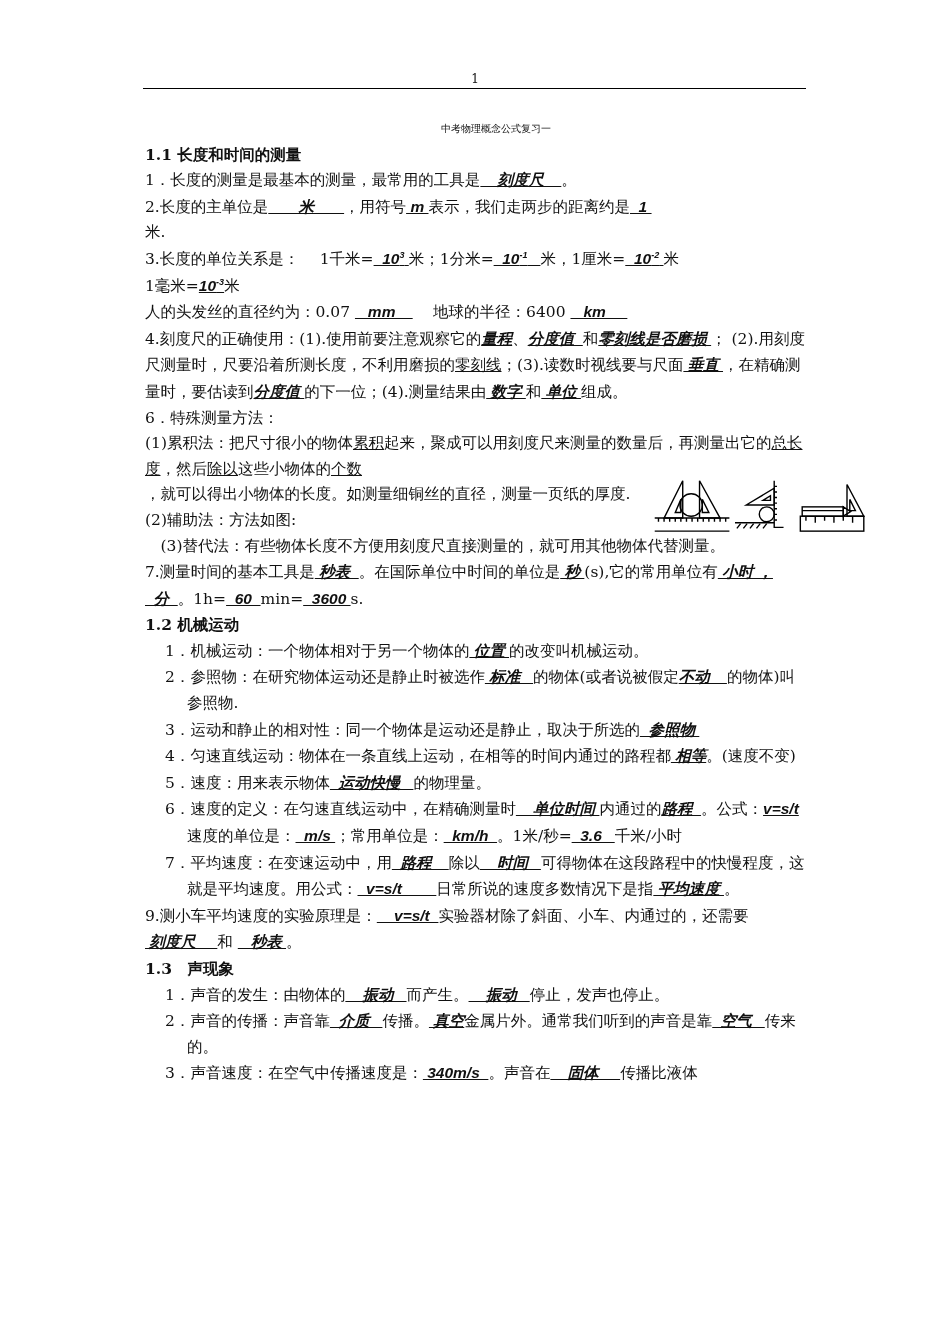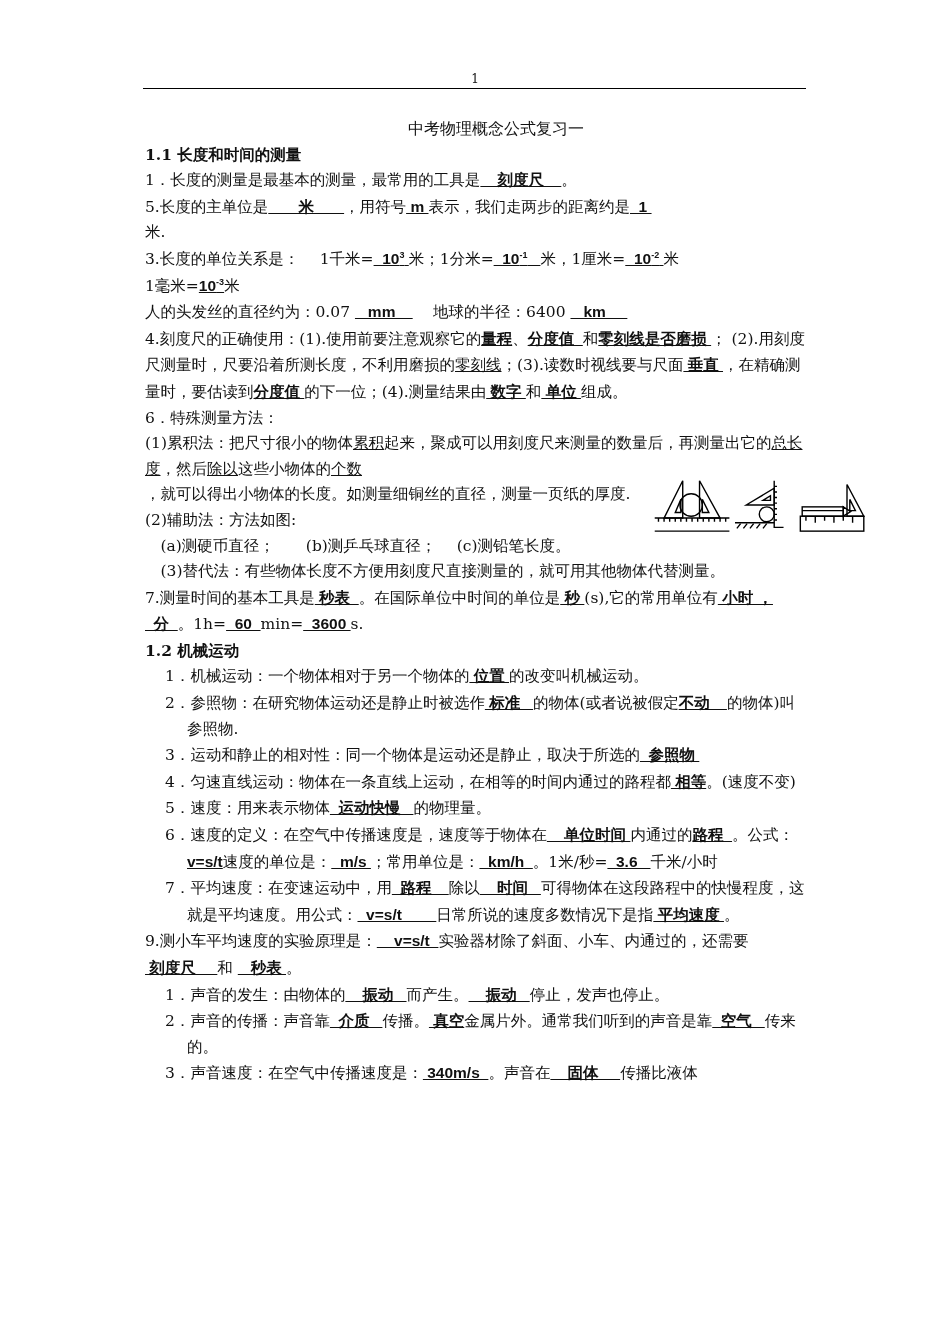--- a/index.html
+++ b/index.html
@@ -1,62 +1,62 @@
 <!DOCTYPE html>
 <html><head>
 <meta charset="utf-8">
 <style>
   html, body { margin:0; padding:0; background:#ffffff; }
   body { width:950px; height:1344px; position:relative; overflow:hidden;
          font-family:"DejaVu Serif","Liberation Serif",serif; color:#111; }
   .page-num { position:absolute; left:0; width:950px; top:72px; text-align:center; font-size:12px; }
   .header-rule { position:absolute; left:143px; width:663px; top:88px; height:0; border-top:1.5px solid #000; }
   .content { position:absolute; left:145px; top:116px; width:662px; font-size:15.5px; line-height:25.6px; }
-  .title { text-align:center; margin:0; padding-left:40px; font-size:16px; font-weight:normal; }
+  .title { text-align:center; margin:0; padding-left:40px; font-size:10px; font-weight:normal; }
   .h { font-weight:bold; margin:0; }
   p { margin:0; }
   .ind { padding-left:22px; text-indent:-22px;margin-left:20px; }
-  .ans { font-family:"Liberation Sans","DejaVu Sans",sans-serif; font-weight:bold; text-decoration:underline; white-space:pre; }
+  .ans { font-family:"Liberation Sans","DejaVu Sans",sans-serif; font-style:italic; font-weight:bold; text-decoration:underline; white-space:pre; }
   .ul { text-decoration:underline; }
   sup { font-size:9px; line-height:0; }
   .figure { position:absolute; left:648px; top:477px; width:230px; height:56px; }
 </style>
 </head>
 <body>
 
 <div class="page-num">1</div>
 <div class="header-rule"></div>
 
 <div class="content">
   <p class="title">中考物理概念公式复习一</p>
 
   <p class="h">1.1 长度和时间的测量</p>
   <p><span>1．长度的测量是最基本的测量，最常用的工具是</span><span class="ans">    刻度尺    </span><span>。</span></p>
-  <p><span>5.长度的主单位是</span><span class="ans">       米       </span><span>，用符号</span><span class="ans"> m </span><span>表示，我们走两步的距离约是</span><span class="ans">  1 </span><br><span>米.</span></p>
+  <p><span>2.长度的主单位是</span><span class="ans">       米       </span><span>，用符号</span><span class="ans"> m </span><span>表示，我们走两步的距离约是</span><span class="ans">  1 </span><br><span>米.</span></p>
   <p><span>3.长度的单位关系是：　 1千米=</span><span class="ans"><span>  10</span><sup>3</sup> </span><span>米；1分米=</span><span class="ans"><span>  10</span><sup>-1</sup>   </span><span>米，1厘米=</span><span class="ans"><span>  10</span><sup>-2</sup> </span><span>米</span></p>
   <p><span>1毫米=</span><span class="ans"><span>10</span><sup>-3</sup></span><span>米</span></p>
   <p><span>人的头发丝的直径约为：0.07 </span><span class="ans">   mm    </span><span>　 地球的半径：6400 </span><span class="ans">   km     </span></p>
   <p><span>4.刻度尺的正确使用：(1).使用前要注意观察它的</span><span class="ans">量程</span><span>、</span><span class="ans">分度值  </span><span>和</span><span class="ans" style="white-space:normal">零刻线是否磨损  </span><span>； (2).用刻度尺测量时，尺要沿着所测长度，不利用磨损的</span><span class="ul">零刻线</span><span>；(3).读数时视线要与尺面</span><span class="ans"> 垂直 </span><span>，在精确测量时，要估读到</span><span class="ans">分度值 </span><span>的下一位；(4).测量结果由</span><span class="ans"> 数字 </span><span>和</span><span class="ans"> 单位 </span><span>组成。</span></p>
   <p>6．特殊测量方法：</p>
   <p><span>(1)累积法：把尺寸很小的物体</span><span class="ul">累积</span><span>起来，聚成可以用刻度尺来测量的数量后，再测量出它的</span><span class="ul">总长度</span><span>，然后</span><span class="ul">除以</span><span>这些小物体的</span><span class="ul">个数</span><span style="display:inline-block;width:0"></span><span style="display:inline-block;width:495px;vertical-align:top">，就可以得出小物体的长度。如测量细铜丝的直径，测量一页纸的厚度.</span></p>
   <p>(2)辅助法：方法如图:</p>
-  <p>　(a)测硬币直径；　　(b)测乒乓球直径；　 (c)测铅笔长度。</p>
   <p>　(3)替代法：有些物体长度不方便用刻度尺直接测量的，就可用其他物体代替测量。</p>
   <p><span>7.测量时间的基本工具是</span><span class="ans"> 秒表  </span><span>。在国际单位中时间的单位是</span><span class="ans"> 秒 </span><span>(s),它的常用单位有</span><span class="ans"> 小时 ，</span><br><span class="ans">  分  </span><span>。1h=</span><span class="ans">  60  </span><span>min=</span><span class="ans">  3600 </span><span>s.</span></p>
 
   <p class="h">1.2 机械运动</p>
   <p class="ind"><span>1．</span><span>机械运动：一个物体相对于另一个物体的</span><span class="ans"> 位置 </span><span>的改变叫机械运动。</span></p>
   <p class="ind"><span>2．</span><span>参照物：在研究物体运动还是静止时被选作</span><span class="ans"> 标准   </span><span>的物体(或者说被假定</span><span class="ans">不动    </span><span>的物体)叫参照物.</span></p>
   <p class="ind"><span>3．</span><span>运动和静止的相对性：同一个物体是运动还是静止，取决于所选的</span><span class="ans">  参照物 </span></p>
   <p class="ind"><span>4．</span><span>匀速直线运动：物体在一条直线上运动，在相等的时间内通过的路程都</span><span class="ans"> 相等</span><span>。(速度不变)</span></p>
   <p class="ind"><span>5．</span><span>速度：用来表示物体</span><span class="ans">  运动快慢   </span><span>的物理量。</span></p>
-  <p class="ind"><span>6．</span><span>速度的定义：在空气中传播速度是，速度等于物体在</span><span class="ans">    单位时间 </span><span>内通过的</span><span class="ans">路程  </span><span>。公式：</span><span class="ans">v=s/t</span><span>速度的单位是：</span><span class="ans">  m/s </span><span>；常用单位是：</span><span class="ans">  km/h  </span><span>。1米/秒=</span><span class="ans">  3.6   </span><span>千米/小时</span></p>
+  <p class="ind"><span>6．</span><span>速度的定义：在匀速直线运动中，在精确测量时</span><span class="ans">    单位时间 </span><span>内通过的</span><span class="ans">路程  </span><span>。公式：</span><span class="ans">v=s/t</span><span>速度的单位是：</span><span class="ans">  m/s </span><span>；常用单位是：</span><span class="ans">  km/h  </span><span>。1米/秒=</span><span class="ans">  3.6   </span><span>千米/小时</span></p>
   <p class="ind"><span>7．</span><span>平均速度：在变速运动中，用</span><span class="ans">  路程    </span><span>除以</span><span class="ans">    时间   </span><span>可得物体在这段路程中的快慢程度，这就是平均速度。用公式：</span><span class="ans">  v=s/t        </span><span>日常所说的速度多数情况下是指</span><span class="ans"> 平均速度 </span><span>。</span></p>
   <p><span>9.测小车平均速度的实验原理是：</span><span class="ans">    v=s/t  </span><span>实验器材除了斜面、小车、内通过的，还需要</span><span class="ans"> 刻度尺     </span><span>和 </span><span class="ans">   秒表 </span><span>。</span></p>
 
+  <p class="h">1.3　声现象</p>
   <p class="ind"><span>1．</span><span>声音的发生：由物体的</span><span class="ans">    振动   </span><span>而产生。</span><span class="ans">    振动   </span><span>停止，发声也停止。</span></p>
   <p class="ind"><span>2．</span><span>声音的传播：声音靠</span><span class="ans">  介质   </span><span>传播。</span><span class="ans"> 真空</span><span>金属片外。通常我们听到的声音是靠</span><span class="ans">  空气   </span><span>传来的。</span></p>
   <p class="ind"><span>3．</span><span>声音速度：在空气中传播速度是：</span><span class="ans"> 340m/s  </span><span>。声音在</span><span class="ans">    固体     </span><span>传播比液体</span></p>
 </div>
 
 <svg class="figure" viewBox="0 0 240 60" stroke="#000" fill="none" stroke-width="1.5">
   <g>
     <line x1="4" y1="44" x2="84" y2="44"></line>
     <line x1="4" y1="58" x2="84" y2="58"></line>
     <path d="M8 44 v4 M14 44 v4 M20 44 v4 M26 44 v4 M32 44 v4 M38 44 v4 M44 44 v4 M50 44 v4 M56 44 v4 M62 44 v4 M68 44 v4 M74 44 v4 M80 44 v4"></path>

